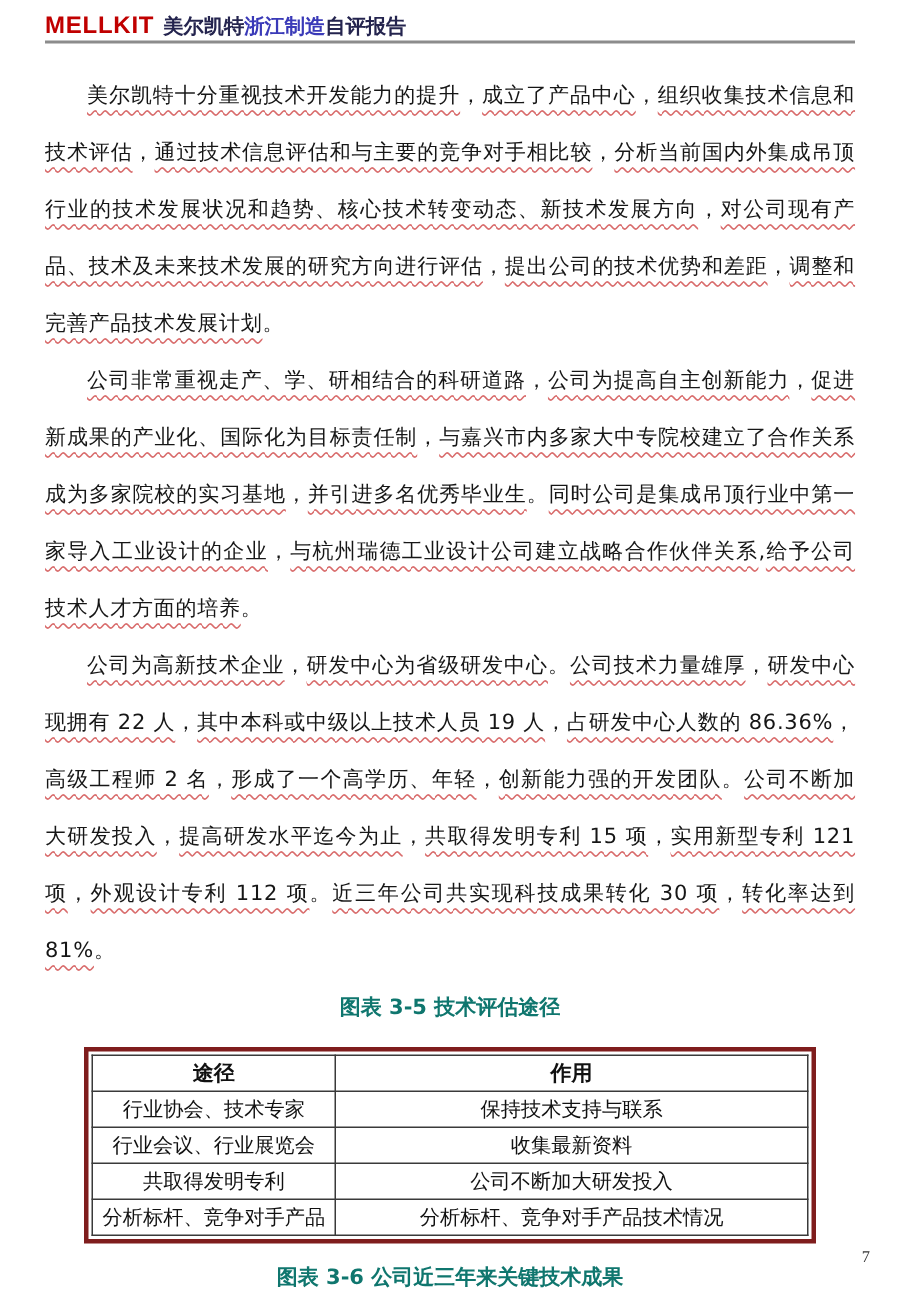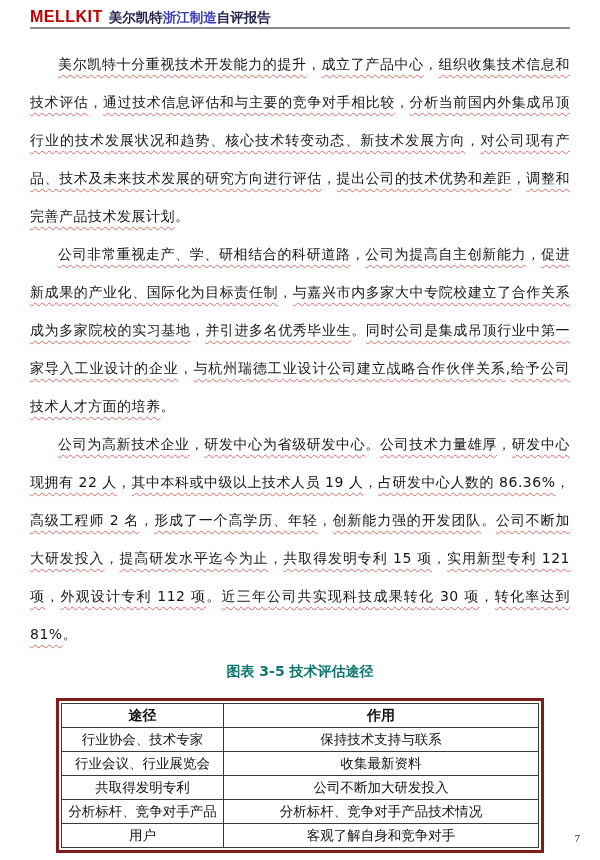--- a/index.html
+++ b/index.html
@@ -133,24 +133,20 @@
               <td class="c1">收集最新资料</td>
             </tr>
             <tr>
               <td class="c0">共取得发明专利</td>
               <td class="c1">公司不断加大研发投入</td>
             </tr>
             <tr>
               <td class="c0">分析标杆、竞争对手产品</td>
               <td class="c1">分析标杆、竞争对手产品技术情况</td>
             </tr>
-            <tr>
-              <td class="c0">用户</td>
-              <td class="c1">客观了解自身和竞争对手</td>
-            </tr>
           </tbody>
       </table>
     </div>
 
     <div class="caption c36">图表 3-6 公司近三年来关键技术成果</div>
 
   </div>
 
   <div class="pageno">7</div>
 

